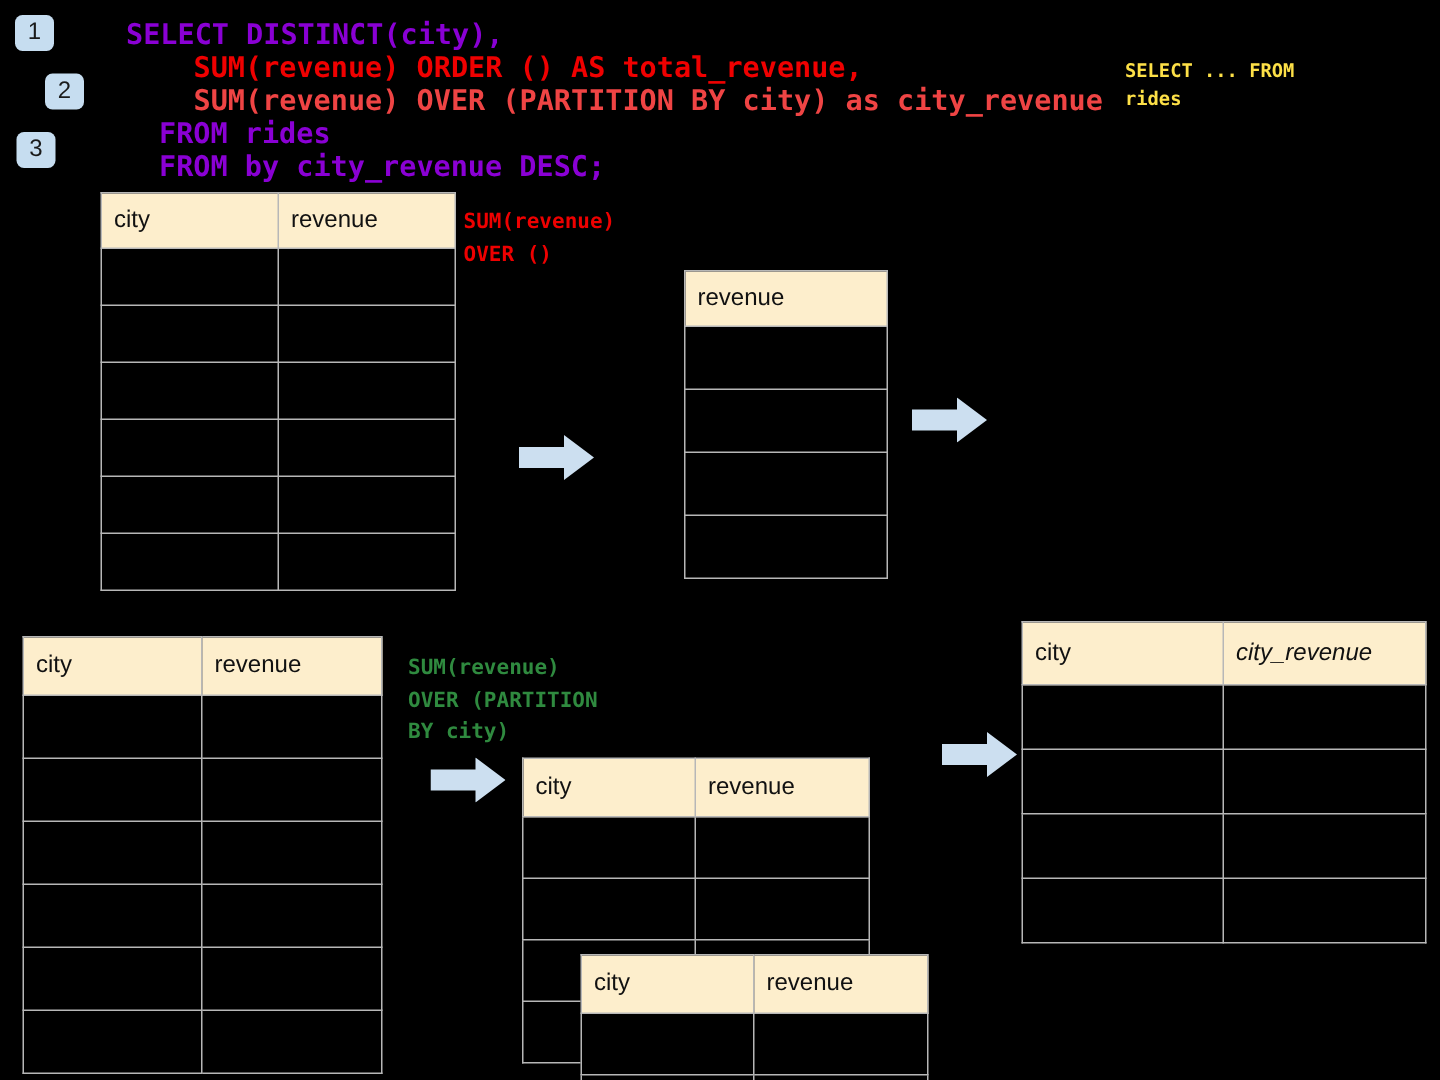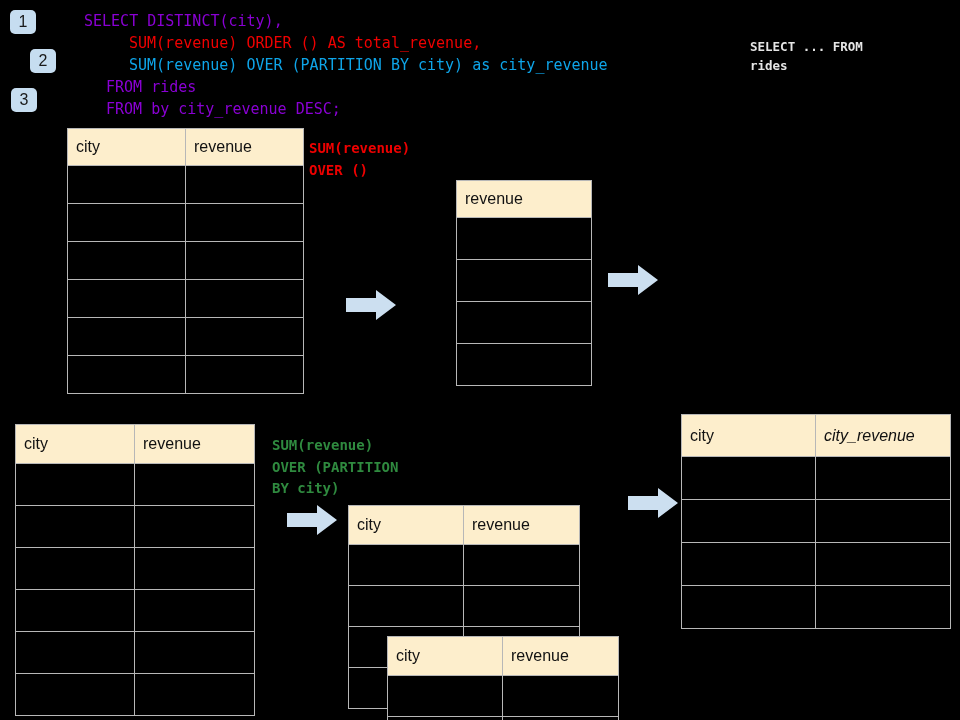--- a/index.html
+++ b/index.html
@@ -27,41 +27,41 @@
     font-family: "Liberation Sans", sans-serif;
     font-size: 16px;
     line-height: 24px;
     text-align: center;
   }
 
   
   .code {
     position: absolute;
     font-family: "DejaVu Sans Mono", monospace;
-    font-size: 15px;
-    font-weight: normal;
+    font-size: 19px;
+    font-weight: bold;
     white-space: pre;
     letter-spacing: 0px;
   }
   .c-purple { color: #8a00d4; }
   .c-red    { color: #ef0000; }
-  .c-olive  { color: #0ea5e9; }
+  .c-olive  { color: #ef4444; }
 
   
   .annot {
     position: absolute;
     font-family: "DejaVu Sans Mono", monospace;
     font-size: 14px;
     font-weight: bold;
     white-space: pre;
     line-height: 21.5px;
   }
   .a-red   { color: #ee0000; }
   .a-green { color: #2f8a3f; }
-  .a-purple{ color: #e5e5e5; }
+  .a-purple{ color: #fde047; }
 
   
   .tbl {
     position: absolute;
     border-collapse: collapse;
     table-layout: fixed;
     background: #000000;
   }
   .tbl td {
     border: 1px solid #b7b7b7;

